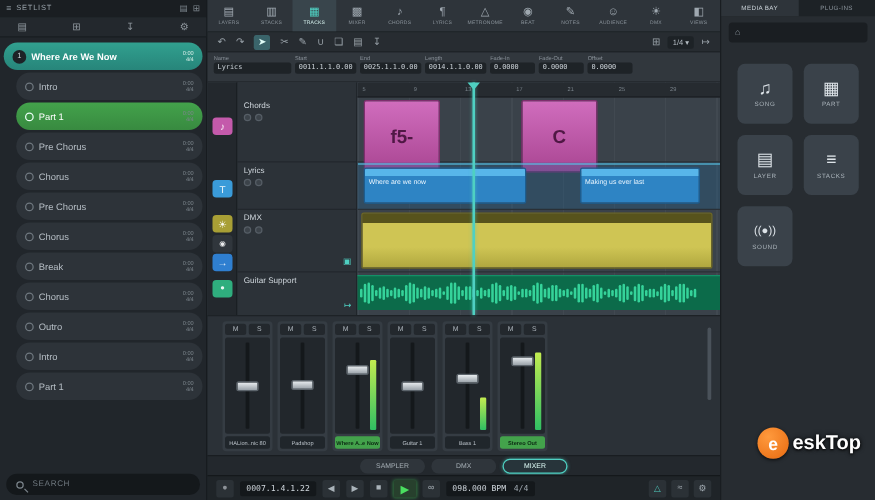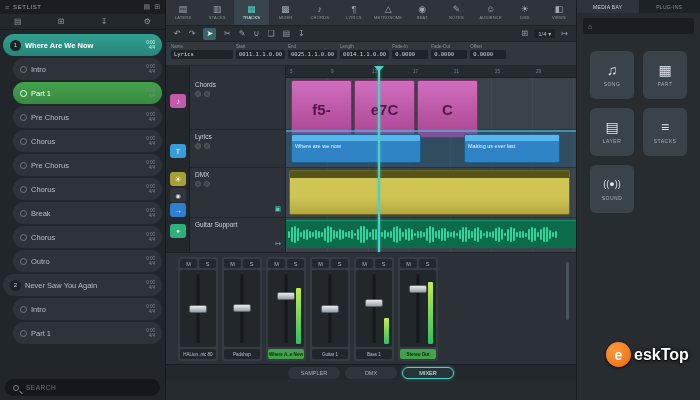--- a/index.html
+++ b/index.html
@@ -230,28 +230,20 @@
           </span>
       </div>
       <div class="song-row indent">
         <span class="ring"></span>
         <span class="lbl">Outro</span>
         <span class="meta">
             <i>0:00</i>
             <i>4/4</i>
           </span>
       </div>
-      <div class="song-row">
-        <span class="badge">2</span>
-        <span class="lbl">Never Saw You Again</span>
-        <span class="meta">
-            <i>0:00</i>
-            <i>4/4</i>
-          </span>
-      </div>
       <div class="song-row indent">
         <span class="ring"></span>
         <span class="lbl">Intro</span>
         <span class="meta">
             <i>0:00</i>
             <i>4/4</i>
           </span>
       </div>
       <div class="song-row indent">
         <span class="ring"></span>
@@ -413,21 +405,20 @@
         <span class="rtick" style="left:45px;">9</span>
         <span class="rtick" style="left:86px;">13</span>
         <span class="rtick" style="left:127px;">17</span>
         <span class="rtick" style="left:168px;">21</span>
         <span class="rtick" style="left:209px;">25</span>
         <span class="rtick" style="left:250px;">29</span>
       </div>
 
       <div class="lane" style="top:12px;height:52px;">
         <div class="chord" style="left:5px;width:61px;">f5-</div>
-        <div class="chord" style="left:68px;width:61px;">e7C</div>
         <div class="chord" style="left:131px;width:61px;">C</div>
       </div>
 
       <div class="lane lyr" style="top:64px;height:38px;">
         <div class="lyrblk" style="left:5px;width:130px;">Where are we now</div>
         <div class="lyrblk" style="left:178px;width:96px;">Making us ever last</div>
       </div>
 
       <div class="lane" style="top:102px;height:50px;">
         <div class="dmxblk"></div>
@@ -604,20 +595,35 @@
     </div>
   </div>
   <div class="mx-scroll" style="left:566px;"></div>
 
   <div class="view-tabs">
     <span class="vtab">SAMPLER</span>
     <span class="vtab">DMX</span>
     <span class="vtab active">MIXER</span>
   </div>
 
+  <div class="transport">
+    <span class="tbtn rec">●</span>
+    <span class="tdisp">0007.1.4.1.22</span>
+    <span class="tbtn">◀</span>
+    <span class="tbtn">▶</span>
+    <span class="tbtn">■</span>
+    <span class="tbtn play">▶</span>
+    <span class="tbtn">∞</span>
+    <span class="tdisp"><span>098.000 BPM</span><span class="sig">4/4</span></span>
+    <span class="t-right">
+      <span class="tbtn metro">△</span>
+      <span class="tbtn">≈</span>
+      <span class="tbtn">⚙</span>
+    </span>
+  </div>
 
   <div class="sidebar-right">
     <div class="sr-tabs">
       <span class="sr-tab active">MEDIA BAY</span>
       <span class="sr-tab">PLUG-INS</span>
     </div>
     <div class="sr-search">
       <span class="sr-home">⌂</span>
       <input style="">
     </div>

